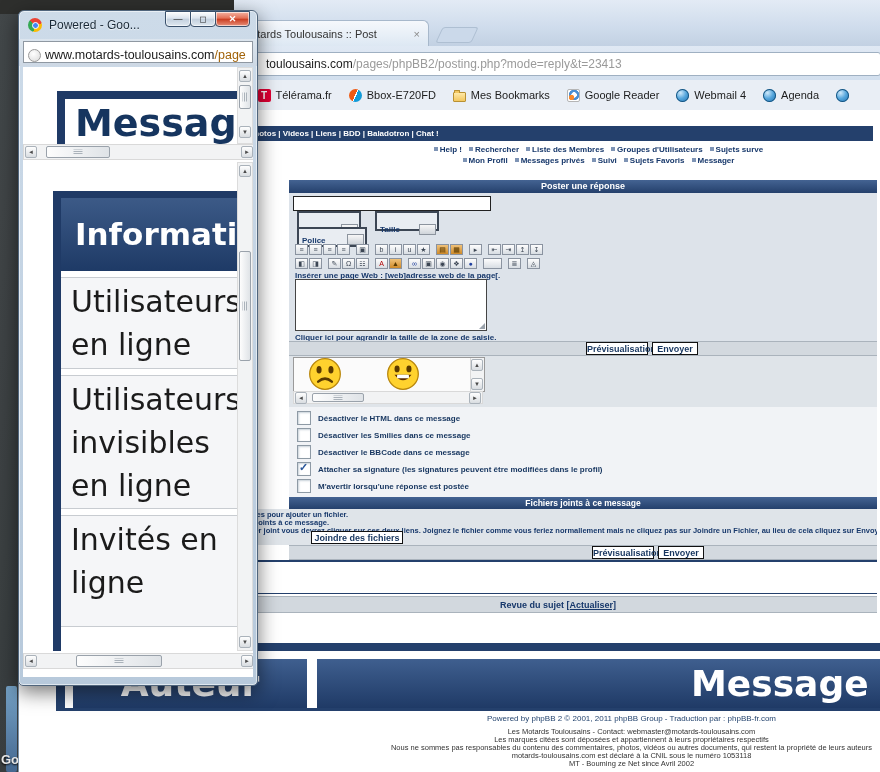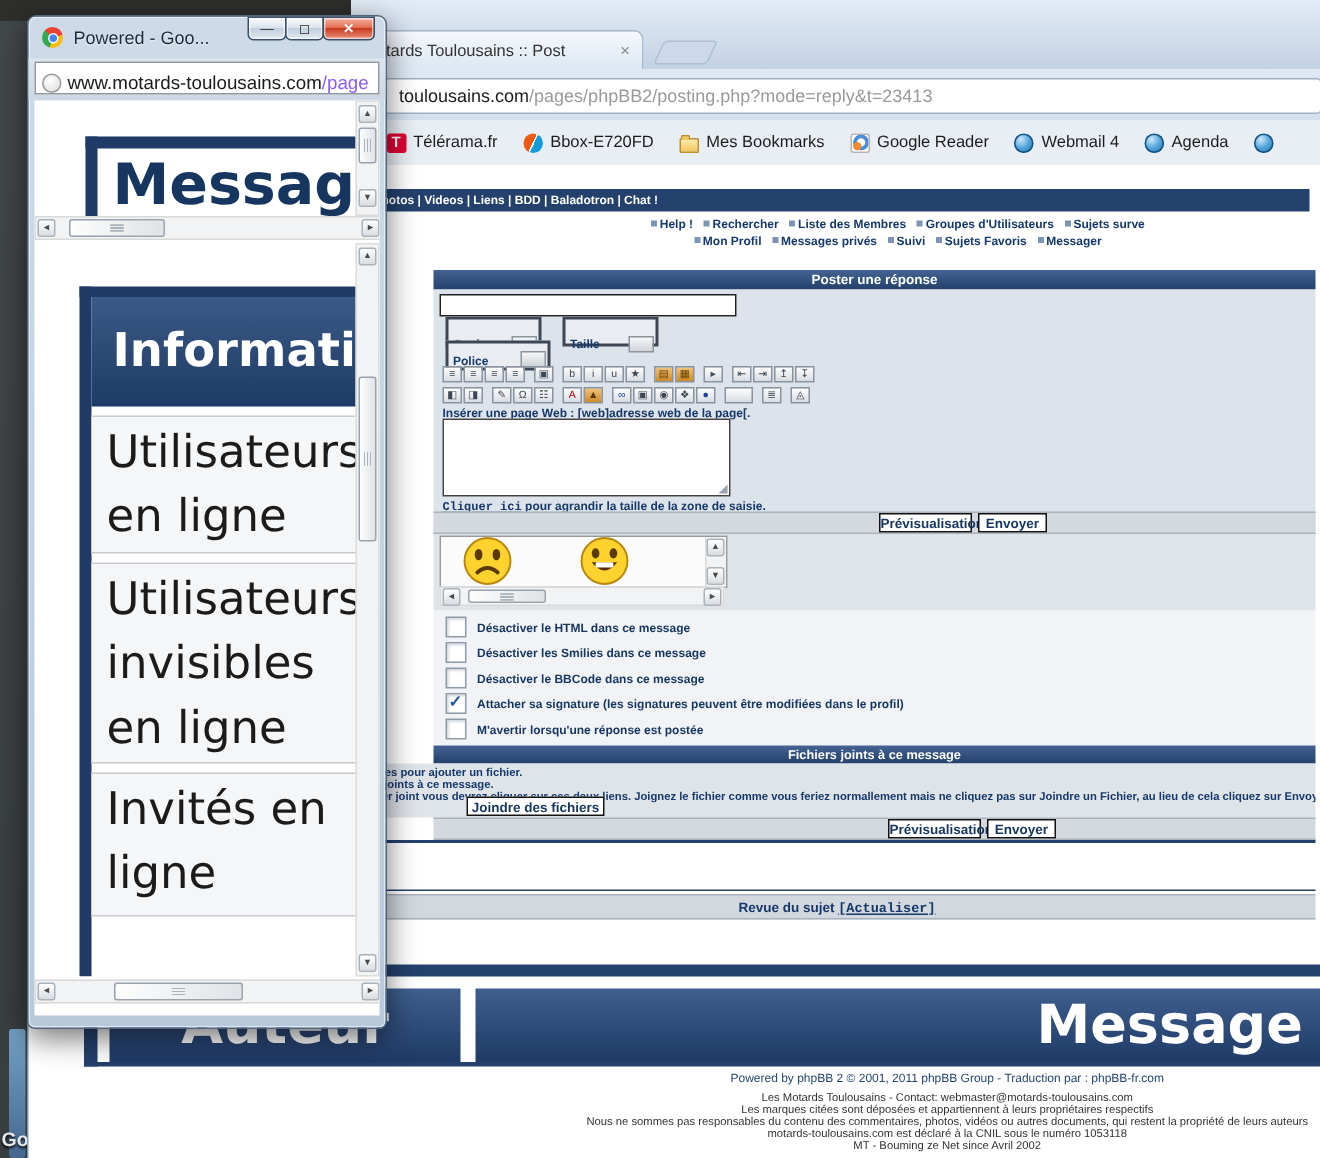--- a/index.html
+++ b/index.html
@@ -53,21 +53,21 @@
   .tbrow{display:flex;gap:1px;align-items:center;}
   .tbtn{width:13px;height:11px;background:linear-gradient(#fdfdfd,#d8dde3);border:1px solid #8a93a0;font-size:7px;line-height:10px;text-align:center;color:#3c4654;box-sizing:border-box;overflow:hidden;}
   .tbtn.sp{margin-left:5px;}
   .tbtn.amber{background:linear-gradient(#f0c27a,#cf8b2a);color:#5a3a00;}
   .tbtn.red{color:#b00000;}
   .tbtn.blue{color:#20409f;}
   .tbtn.wide{width:19px;}
   .hint{white-space:nowrap;}
   .bodytext{left:276px;top:169px;width:190px;height:50px;background:#fff;border:1px solid #444;}
   .bodytext::after{content:"";position:absolute;right:1px;bottom:1px;width:0;height:0;border-left:6px solid transparent;border-bottom:6px solid #9aa2ab;}
-  .linku{text-decoration:underline;font-family:Liberation Mono, monospace;}
+  .linku{text-decoration:underline;}
   .band{background:#d3d9df;border-top:1px solid #aab3bc;border-bottom:1px solid #aab3bc;box-sizing:border-box;}
   .fbtn{background:#fff;border:1px solid #111;font-size:9px;font-weight:bold;color:#16355f;text-align:center;line-height:12px;box-sizing:border-box;}
   .smileyband{left:270px;top:246px;width:588px;height:51px;background:#dfe4e9;}
   .smbox{left:274px;top:247px;width:190px;height:33px;background:#fbfbfb;border:1px solid #9a9a9a;overflow:hidden;}
   .smiley{position:absolute;top:-1px;width:34px;height:34px;}
   .sbv{position:absolute;right:0;top:0;width:13px;height:100%;background:#f2f3f4;border-left:1px solid #d9d9d9;}
   .sbh{background:#f2f3f4;border:1px solid #d9d9d9;box-sizing:border-box;}
   .sarr{position:absolute;width:12px;height:12px;background:linear-gradient(#fefefe,#d9dde1);border:1px solid #aab2ba;border-radius:2px;font-size:6px;line-height:11px;text-align:center;color:#4a4a4a;box-sizing:border-box;}
   .sarr.up::after{content:"▲";} .sarr.dn::after{content:"▼";}
   .sarr.lf::after{content:"◄";} .sarr.rt::after{content:"►";}
@@ -99,21 +99,21 @@
   .ic-chrome::after{content:"";position:absolute;left:3.5px;top:3.5px;width:7px;height:7px;background:#4285f4;border:1.5px solid #fff;border-radius:50%;box-sizing:border-box;}
   .ptext{position:absolute;left:30px;top:7px;font-size:12px;color:#1b2a38;text-shadow:0 1px 1px rgba(255,255,255,.8);}
   .pbtns{position:absolute;right:7px;top:0;display:flex;}
   .wbtn{height:16px;border:1px solid #39506b;border-radius:0 0 4px 4px;background:linear-gradient(#fdfefe,#dbe4ee 45%,#c2cfdd 50%,#dfe8f0);box-shadow:inset 0 0 0 1px rgba(255,255,255,.6);font-size:9px;line-height:14px;text-align:center;color:#2a2a2a;box-sizing:border-box;margin-left:-1px;}
   .wbtn.min,.wbtn.max{width:26px;}
   .wbtn.close{width:35px;background:linear-gradient(#f5b3a2,#e36e54 45%,#c93b1f 50%,#e8917b);color:#fff;font-weight:bold;}
   .purl{position:absolute;left:0;top:28px;right:0;height:27px;background:linear-gradient(#dce5ee,#cdd8e4);}
   .pfield{position:absolute;left:4px;right:4px;top:2px;height:22px;background:#fff;border:1px solid #8f98a2;display:flex;align-items:flex-end;padding:0 4px;box-sizing:border-box;white-space:nowrap;overflow:hidden;}
   .ic-globe-gray{width:13px;height:13px;border-radius:50%;border:1px solid #9a9a9a;background:radial-gradient(circle at 40% 35%,#fff,#d9d9d9);box-sizing:border-box;margin-right:4px;flex:0 0 auto;}
   .phost{font-size:12.5px;color:#1a1a1a;}
-  .ppath{font-size:12.5px;color:#8b5cf6;}
+  .ppath{font-size:12.5px;color:#a16207;}
   .pcontent{position:absolute;left:4px;right:4px;top:56px;bottom:8px;background:#fff;overflow:hidden;}
   .pa{position:absolute;left:0;top:0;width:216px;height:77px;overflow:hidden;}
   .pa-btop{position:absolute;left:34px;top:24px;width:185px;height:8px;background:#1f3a66;}
   .pa-bleft{position:absolute;left:34px;top:24px;width:8px;height:60px;background:#1f3a66;}
   .pa-title{position:absolute;left:52px;top:34px;font-size:38px;font-weight:bold;color:#16355f;font-family:"DejaVu Sans",sans-serif;white-space:nowrap;}
   .psbA{position:absolute;right:0;top:0;width:16px;height:77px;background:#f2f3f4;border:1px solid #dcdcdc;box-sizing:border-box;}
   .phs{position:absolute;left:0;width:232px;height:16px;background:#f2f3f4;border:1px solid #d9d9d9;box-sizing:border-box;}
   .pb{position:absolute;left:0;top:93px;width:216px;height:491px;overflow:hidden;}
   .pb-bleft{position:absolute;left:30px;top:31px;width:8px;height:460px;background:#1f3a66;}
   .pb-btop{position:absolute;left:30px;top:31px;width:186px;height:7px;background:#1f3a66;}
@@ -375,21 +375,21 @@
         <span class="sarr rt" style="right:1px;top:1px;"></span>
         <span class="sthumb" style="left:22px;top:1px;width:64px;height:12px;"></span>
       </div>
 
       <div class="pb">
         <div class="pb-bleft"></div>
         <div class="pb-btop"></div>
         <div class="pb-header">Informations</div>
         <div class="prow" style="top:117px;height:92px;">Utilisateurs en ligne</div>
         <div class="prow" style="top:215px;height:134px;">Utilisateurs invisibles en ligne</div>
-        <div class="prow" style="top:355px;height:96px;">Invités en ligne</div>
+        <div class="prow" style="top:355px;height:112px;">Invités en ligne</div>
       </div>
       <div class="psbB">
         <span class="sarr up" style="left:1px;top:2px;"></span>
         <span class="sthumb vert" style="left:1px;top:88px;width:12px;height:110px;"></span>
         <span class="sarr dn" style="left:1px;bottom:2px;"></span>
       </div>
       <div class="phs" style="top:586px;">
         <span class="sarr lf" style="left:1px;top:1px;"></span>
         <span class="sarr rt" style="right:1px;top:1px;"></span>
         <span class="sthumb" style="left:52px;top:1px;width:86px;height:12px;"></span>

